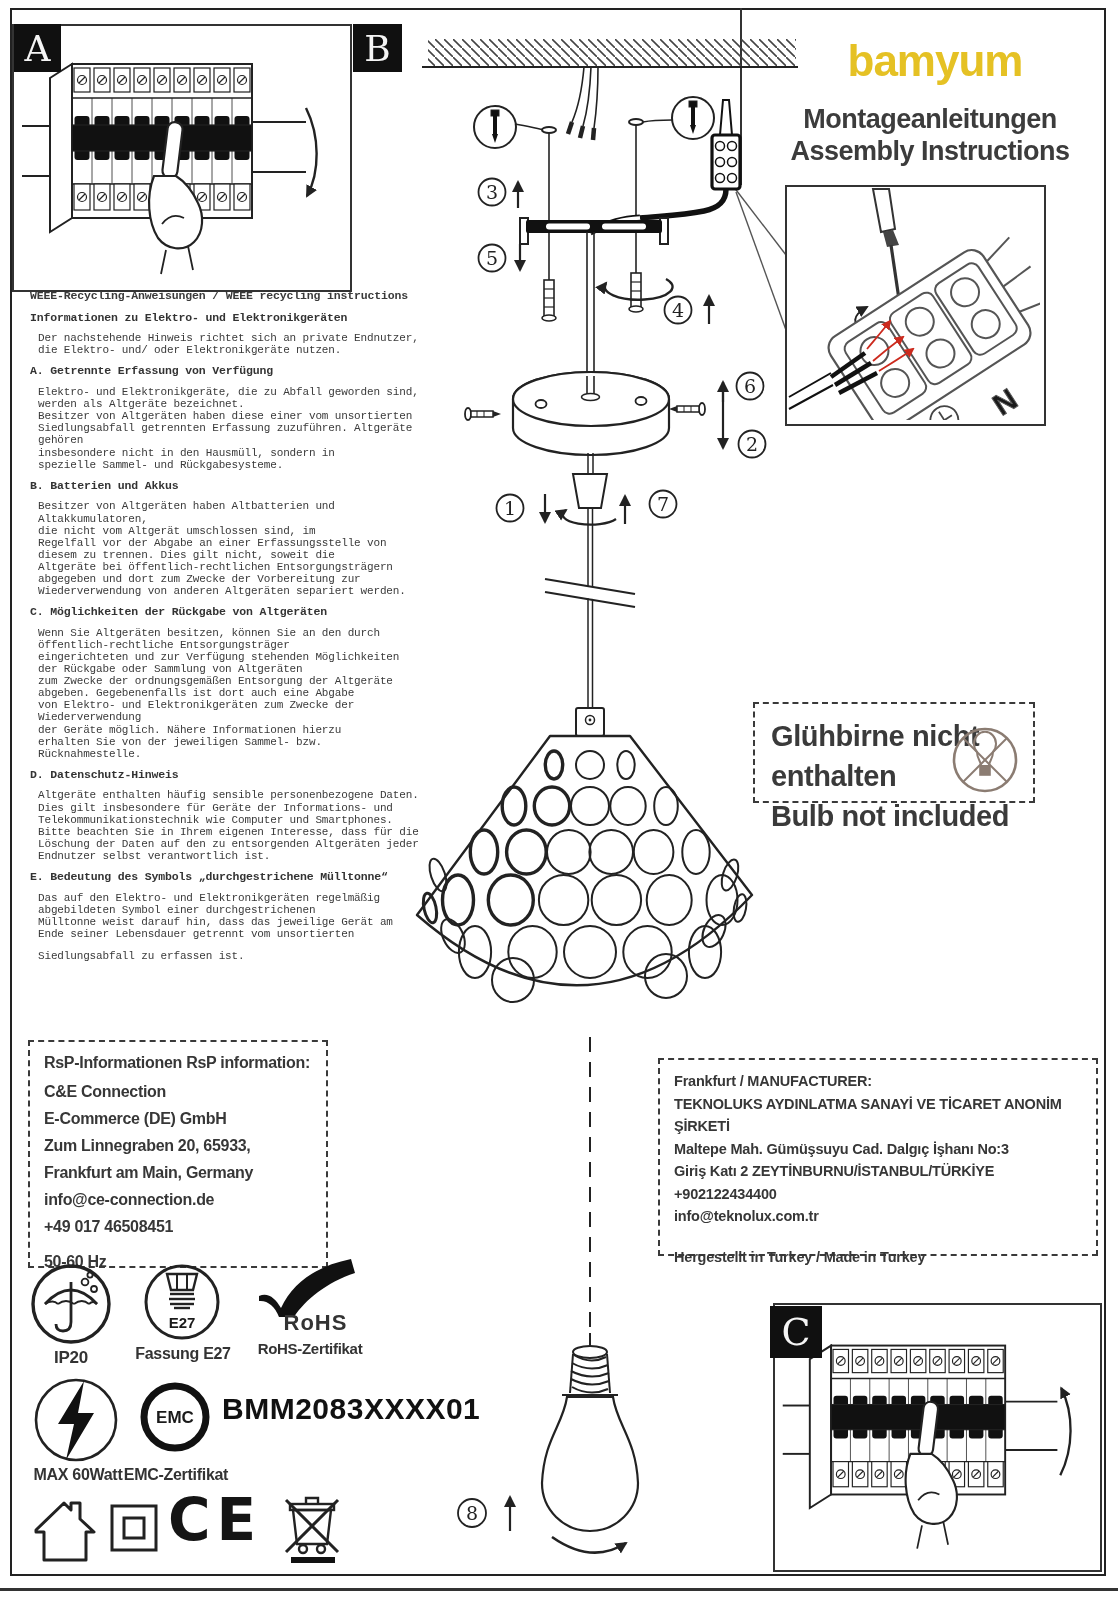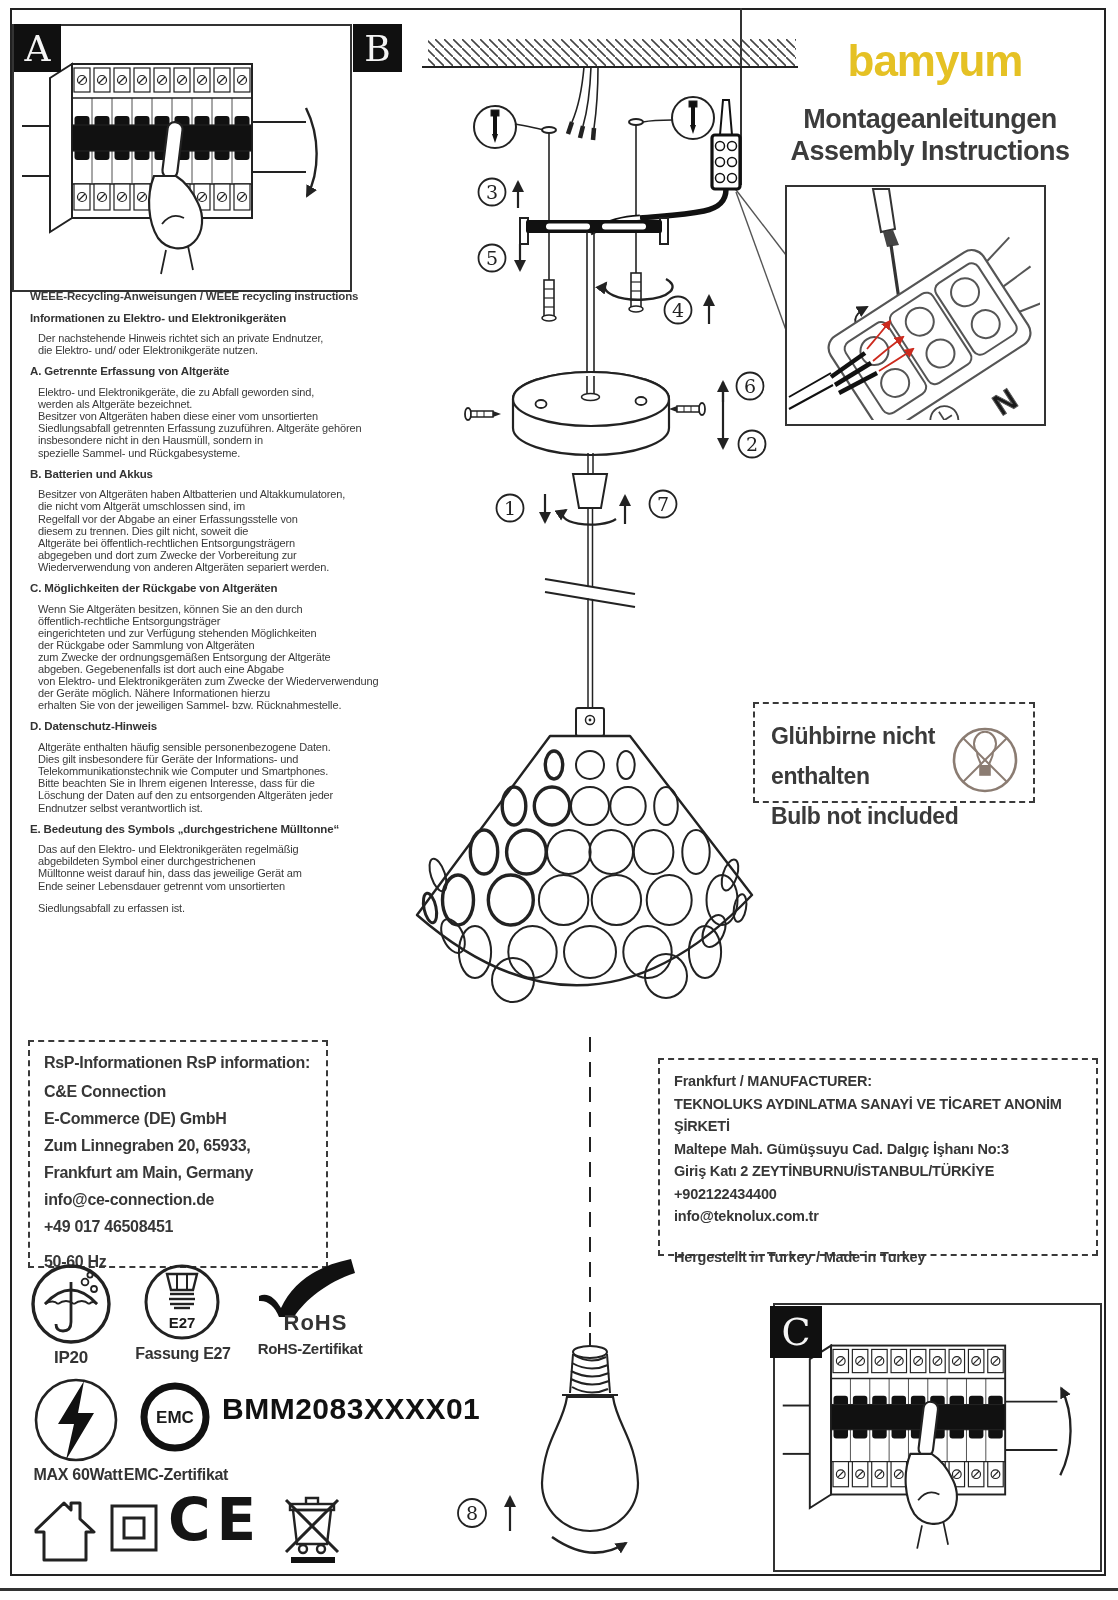--- a/index.html
+++ b/index.html
@@ -5,31 +5,31 @@
   html,body{margin:0;padding:0;background:#e9e9e9;}
   .page{position:relative;width:1118px;height:1600px;background:#ffffff;
         font-family:"Liberation Sans",sans-serif;color:#2e2e2e;overflow:hidden;}
   .abs{position:absolute;}
   .page-border{border:2px solid #222;}
   .panel-box{border:2px solid #333;background:#fff;}
   .label-sq{background:#101010;color:#f5f5f5;display:flex;align-items:center;justify-content:center;
             font-family:"DejaVu Serif",serif;font-weight:400;}
   .brand{font-weight:bold;letter-spacing:-1px;text-align:center;}
   .doc-title{font-weight:bold;color:#3c3c3c;text-align:center;line-height:1.18;letter-spacing:-0.5px;}
-  .weee{width:408px;font-size:11px;line-height:1.1;letter-spacing:-0.15px;color:#3a3a3a;}
+  .weee{width:408px;font-size:11px;line-height:1.1;letter-spacing:-0.15px;color:#3a3a3a;font-family:Liberation Mono, monospace;}
   .weee h3{font-size:11.5px;margin:9px 0 4px 0;color:#333;}
   .weee .t{margin:8px;white-space:pre-line;}
   .weee .main-title{font-weight:bold;font-size:11.5px;margin:0 0 2px 0;}
   .dashed-box{border:2.5px dashed #3a3a3a;background:#fff;}
   .rsp{font-size:16px;font-weight:600;letter-spacing:-0.3px;color:#373737;padding:12px 10px 0 14px;}
   .rsp .title{margin-bottom:6px;}
   .rsp .line{line-height:27px;}
   .mfr{font-size:14.5px;font-weight:bold;letter-spacing:-0.2px;color:#373737;padding:10px 10px 0 14px;}
   .mfr .line{line-height:22.5px;}
-  .bulb-note{font-size:23px;font-weight:600;color:#3a3a3a;letter-spacing:-0.4px;padding:12px 0 0 16px;line-height:40px;}
+  .bulb-note{font-size:29px;font-weight:600;color:#3a3a3a;letter-spacing:-0.4px;padding:12px 0 0 16px;line-height:40px;}
   .cert-label{font-weight:bold;color:#333;text-align:center;letter-spacing:-0.3px;}
   .model{font-weight:bold;font-size:30px;letter-spacing:0.5px;color:#111;}
   .ce-text{font-family:"DejaVu Sans",sans-serif;font-weight:bold;font-size:58px;color:#151515;letter-spacing:6px;}
   svg{display:block;}
   svg text.stepnum{font-family:"DejaVu Serif",serif;font-size:19px;fill:#222;}
   svg text.lbl{font-family:"Liberation Sans",sans-serif;font-weight:bold;fill:#1a1a1a;}
 </style>
 </head>
 <body>
 
@@ -148,21 +148,21 @@
 
   <div class="abs label-sq" style="left:353px;top:24px;width:49px;height:48px;font-size:36px;">
     <span>B</span>
   </div>
 
   <div class="abs weee" style="left:30px;top:290px;">
     <p class="main-title">WEEE-Recycling-Anweisungen / WEEE recycling instructions</p>
     <h3>Informationen zu Elektro- und Elektronikgeräten</h3>
     <p class="t">Der nachstehende Hinweis richtet sich an private Endnutzer,
  die Elektro- und/ oder Elektronikgeräte nutzen.</p>
-    <h3>A. Getrennte Erfassung von Altgeräte</h3>
+    <h3>A. Getrennte Erfassung von Verfügung</h3>
     <p class="t">Elektro- und Elektronikgeräte, die zu Abfall geworden sind,
  werden als Altgeräte bezeichnet.
 Besitzer von Altgeräten haben diese einer vom unsortierten
 Siedlungsabfall getrennten Erfassung zuzuführen. Altgeräte gehören
 insbesondere nicht in den Hausmüll, sondern in
 spezielle Sammel- und Rückgabesysteme.</p>
     <h3>B. Batterien und Akkus</h3>
     <p class="t">Besitzer von Altgeräten haben Altbatterien und Altakkumulatoren,
  die nicht vom Altgerät umschlossen sind, im
 Regelfall vor der Abgabe an einer Erfassungsstelle von

